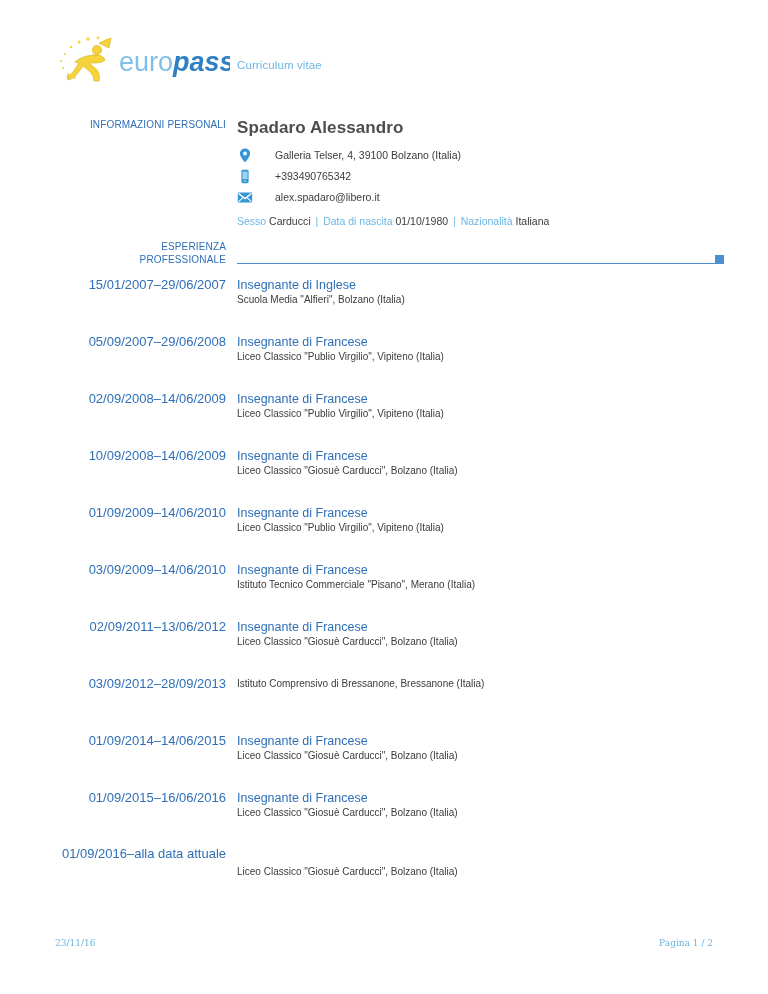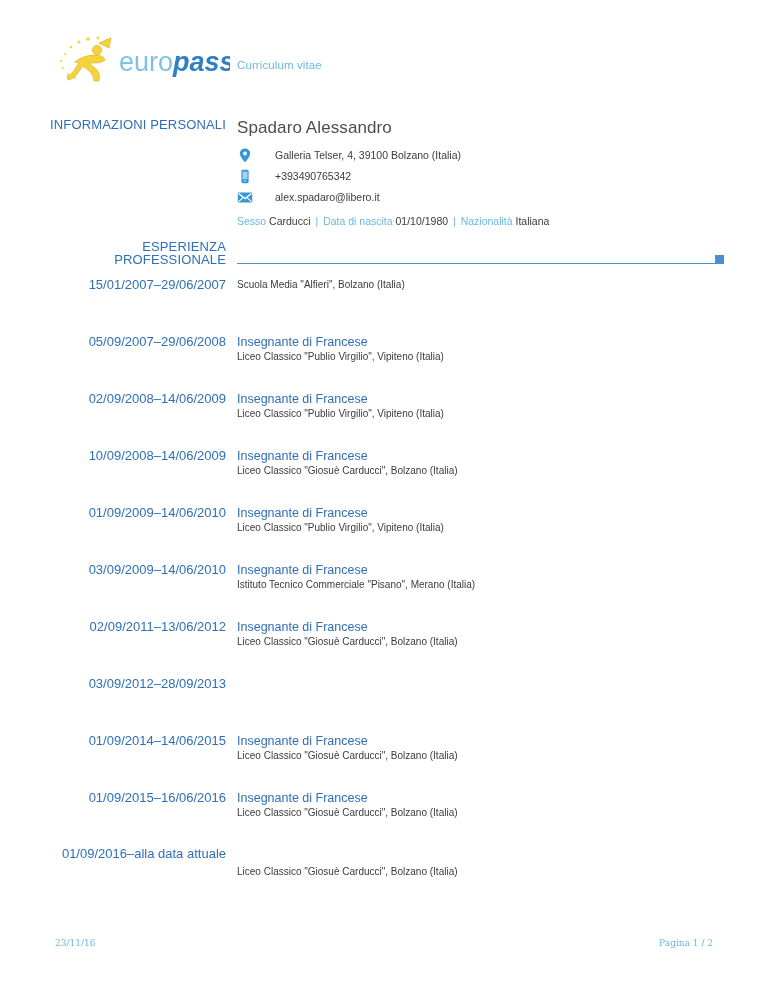--- a/index.html
+++ b/index.html
@@ -65,31 +65,31 @@
     box-sizing: border-box;
     padding-right: 0px;
   }
   .col-right {
     position: absolute;
     left: 237px;
     width: 500px;
   }
 
   .section-label {
-    font-size: 13px;
+    font-size: 10px;
     color: #2e6fb7;
     letter-spacing: 0.15px;
     line-height: 13px;
     text-transform: uppercase;
   }
 
   .name {
     font-size: 17px;
     color: #4d4d4d;
-    font-weight: normal;
+    font-weight: bold;
     letter-spacing: 0.1px;
     white-space: nowrap;
   }
 
   
   .contact-line {
     position: relative;
     height: 21px;
     font-size: 10.5px;
     color: #3b3b3b;
@@ -308,20 +308,21 @@
       <div class="rule-line"></div>
       <div class="rule-square"></div>
     </div>
   </div>
 
   <div class="row" style="top:278px;">
     <div class="col-left">
       <div class="exp-date">15/01/2007–29/06/2007</div>
     </div>
     <div class="col-right">
+      <div class="exp-title">Insegnante di Inglese</div>
       <div class="exp-employer">Scuola Media "Alfieri", Bolzano (Italia)</div>
     </div>
   </div>
 
   <div class="row" style="top:335px;">
     <div class="col-left">
       <div class="exp-date">05/09/2007–29/06/2008</div>
     </div>
     <div class="col-right">
       <div class="exp-title">Insegnante di Francese</div>
@@ -377,20 +378,21 @@
       <div class="exp-title">Insegnante di Francese</div>
       <div class="exp-employer">Liceo Classico "Giosuè Carducci", Bolzano (Italia)</div>
     </div>
   </div>
 
   <div class="row" style="top:677px;">
     <div class="col-left">
       <div class="exp-date">03/09/2012–28/09/2013</div>
     </div>
     <div class="col-right">
+      <div class="exp-employer">Istituto Comprensivo di Bressanone, Bressanone (Italia)</div>
     </div>
   </div>
 
   <div class="row" style="top:734px;">
     <div class="col-left">
       <div class="exp-date">01/09/2014–14/06/2015</div>
     </div>
     <div class="col-right">
       <div class="exp-title">Insegnante di Francese</div>
       <div class="exp-employer">Liceo Classico "Giosuè Carducci", Bolzano (Italia)</div>

